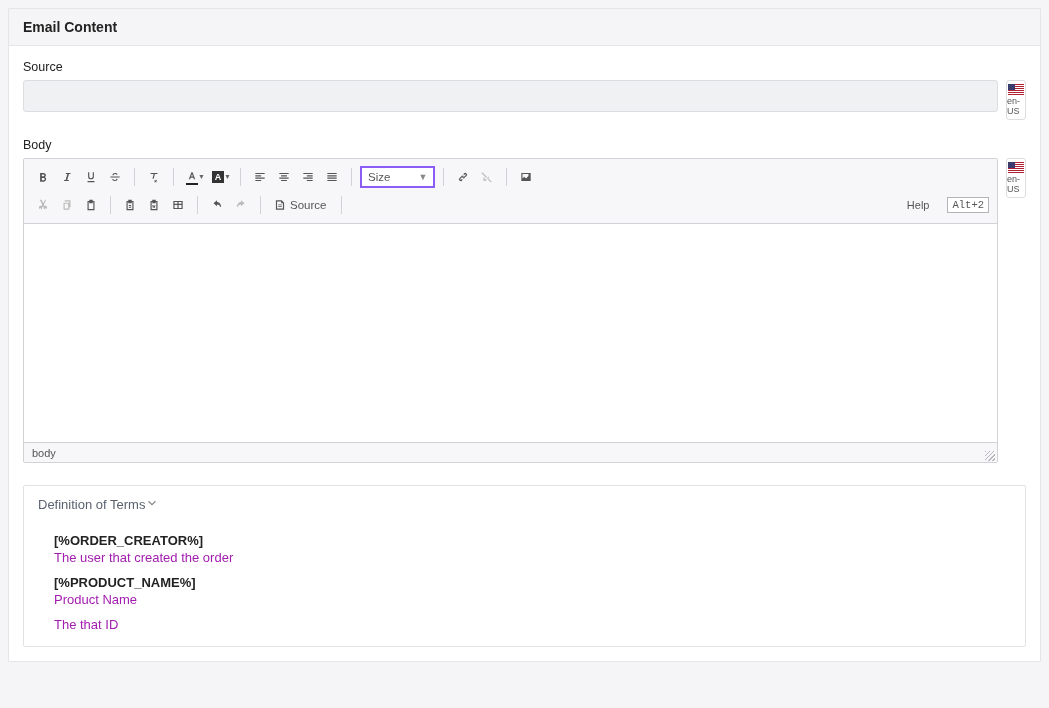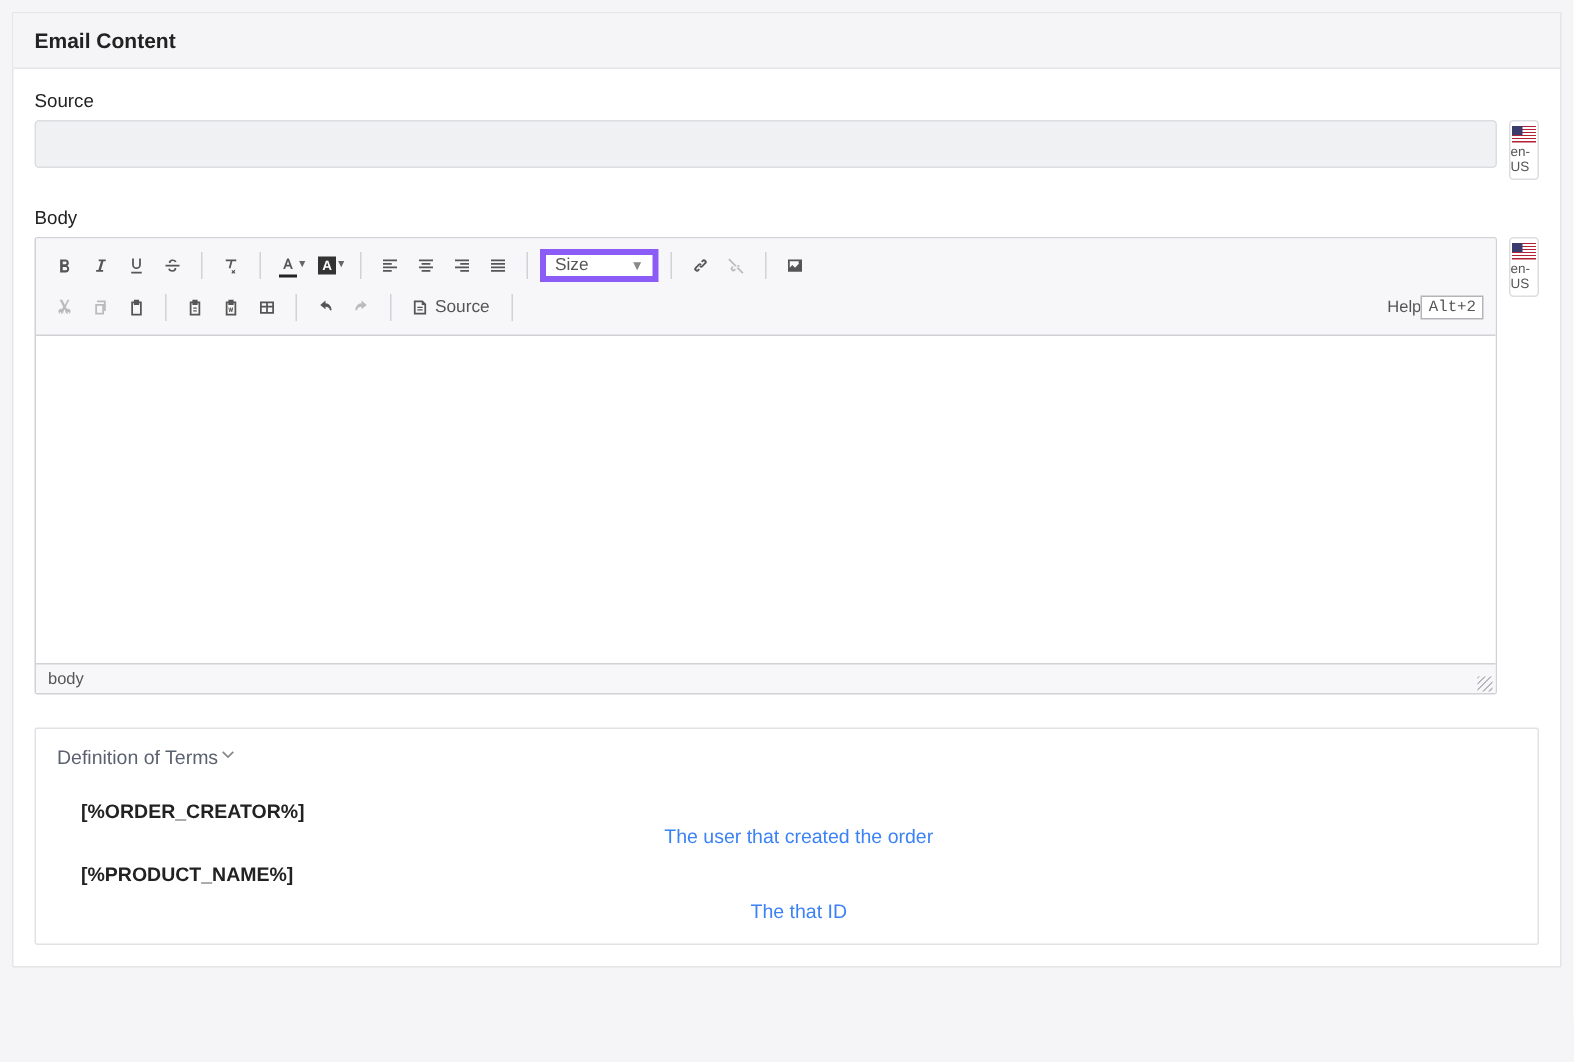--- a/index.html
+++ b/index.html
@@ -13,36 +13,36 @@
 .locale-chip { width: 20px; background: #fff; border: 1px solid #dcdde1; border-radius: 3px; display: flex; flex-direction: column; align-items: center; justify-content: center; gap: 1px; padding: 3px 0; }
 .locale-chip .flag { width: 16px; height: 11px; background: linear-gradient(to bottom, #b22234 0 9%, #fff 9% 18%, #b22234 18% 27%, #fff 27% 36%, #b22234 36% 45%, #fff 45% 54%, #b22234 54% 63%, #fff 63% 72%, #b22234 72% 81%, #fff 81% 90%, #b22234 90% 100%); position: relative; }
 .locale-chip .flag::after { content:""; position:absolute; left:0; top:0; width: 7px; height: 6px; background: #3c3b6e; }
 .locale-chip .code { font-size: 9px; color: #555; }
 .editor-wrap { border: 1px solid #d1d2d6; border-radius: 2px; flex: 1; display: flex; flex-direction: column; }
 .toolbar { background: #f7f7f9; border-bottom: 1px solid #d1d2d6; padding: 4px 8px; }
 .toolbar-row { display: flex; align-items: center; flex-wrap: wrap; gap: 2px; min-height: 28px; }
 .tb-btn { width: 22px; height: 22px; display: inline-flex; align-items: center; justify-content: center; color: #555; border-radius: 2px; cursor: pointer; }
 .tb-btn.disabled { color: #bbb; cursor: default; }
 .tb-sep { width: 1px; height: 18px; background: #d1d2d6; margin: 0 6px; }
-.tb-size { display: inline-flex; align-items: center; gap: 28px; height: 22px; padding: 0 6px; border: 4px solid #8b5cf6; background: #fff; font-size: 11.5px; color: #555; }
+.tb-size { display: inline-flex; align-items: center; gap: 28px; height: 22px; padding: 0 6px; border: 2px solid #8b5cf6; background: #fff; font-size: 11.5px; color: #555; }
 .tb-size .chev { font-size: 9px; color: #888; }
-.help-zone { margin-left: auto; display: flex; align-items: center; gap: 0; font-size: 11px; color: #555; }
+.help-zone { margin-left: auto; display: flex; align-items: center; gap: 18px; font-size: 11px; color: #555; }
 .kbd { border: 1px solid #b3b4b8; padding: 1px 4px; font-family: "Courier New", monospace; font-size: 10.5px; background: #fff; }
 .editor-area { height: 218px; background: #fff; }
 .editor-footer { height: 20px; background: #f7f7f9; border-top: 1px solid #d1d2d6; display: flex; align-items: center; padding: 0 8px; font-size: 11px; color: #555; position: relative; }
 .resize-grip { position: absolute; right: 2px; bottom: 1px; width: 10px; height: 10px; background: repeating-linear-gradient(135deg, #b7b8bc 0 1px, transparent 1px 3px); }
 .body-row { display: flex; align-items: stretch; gap: 8px; }
 .locale-stack { display: flex; flex-direction: column; gap: 6px; }
 .terms-panel { border: 1px solid #e1e2e6; border-radius: 2px; margin-top: 22px; }
 .terms-head { display: flex; align-items: center; padding: 10px 14px; color: #5a6270; font-size: 13px; }
 .terms-head .chev { color: #888; }
 .terms-body { padding: 0 14px 14px; }
 .term { margin-top: 10px; margin-left: 16px; }
 .term-token { font-weight: 700; color: #222; font-size: 13px; }
-.term-desc { color: #3b82f6; font-size: 13px; margin-top: 2px; text-align: center; }
+.term-desc { color: #a21caf; font-size: 13px; margin-top: 2px; }
 .svg { width: 14px; height: 14px; }
 .btn-text { font-size: 11.5px; color: #555; padding: 0 3px; }
 .color-btn { position: relative; width: 24px; }
 .color-btn .underline-bar { position: absolute; bottom: 3px; left: 4px; right: 8px; height: 2px; }
 .color-btn .drop { position: absolute; right: 1px; top: 7px; font-size: 7px; color: #666; }
 </style>
 </head>
 <body>
 
 <div class="panel">
@@ -223,20 +223,21 @@
               <path d="M6 9l6 6 6-6"></path>
             </svg></span>
       </div>
       <div class="terms-body">
         <div class="term">
           <div class="term-token">[%ORDER_CREATOR%]</div>
           <div class="term-desc">The user that created the order</div>
         </div>
         <div class="term">
           <div class="term-token">[%PRODUCT_NAME%]</div>
+          <div class="term-desc">Product Name</div>
         </div>
         <div class="term">
           <div class="term-desc">The that ID</div>
         </div>
       </div>
     </div>
 
   </div>
 </div>
 

